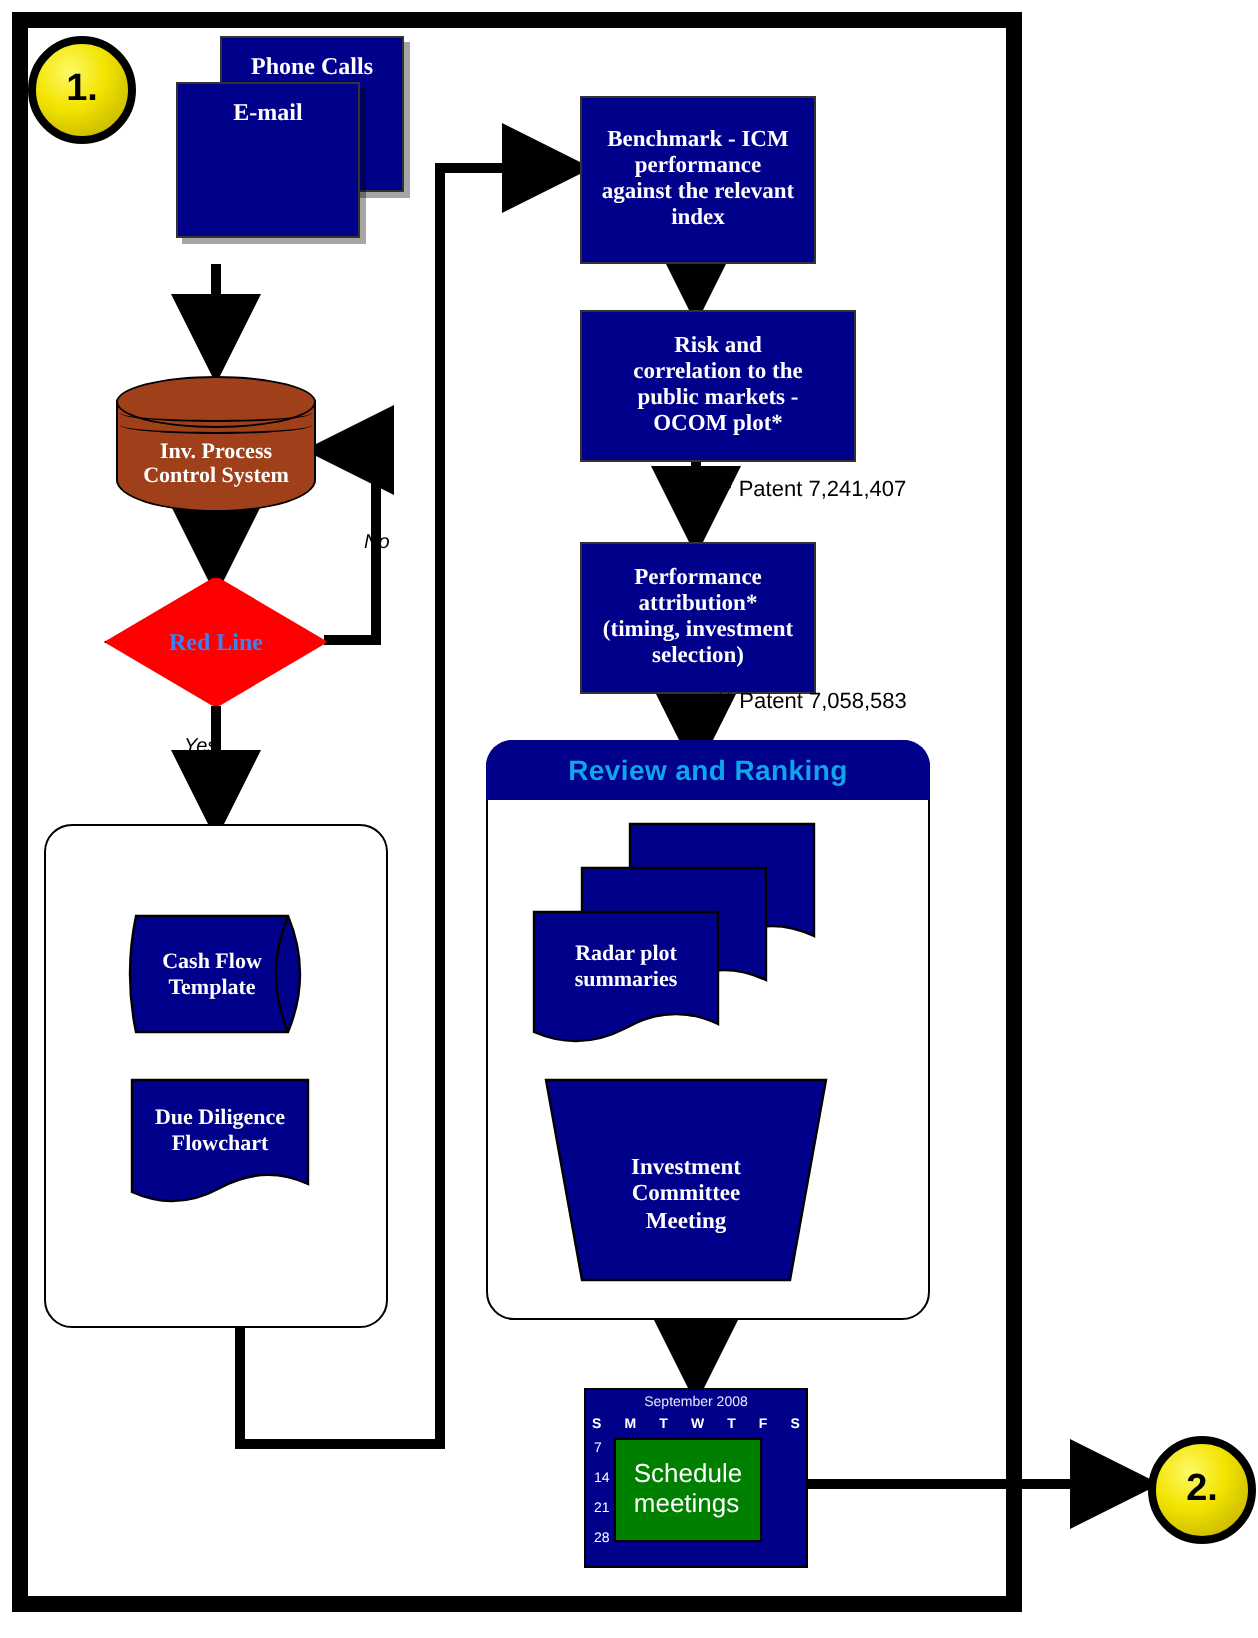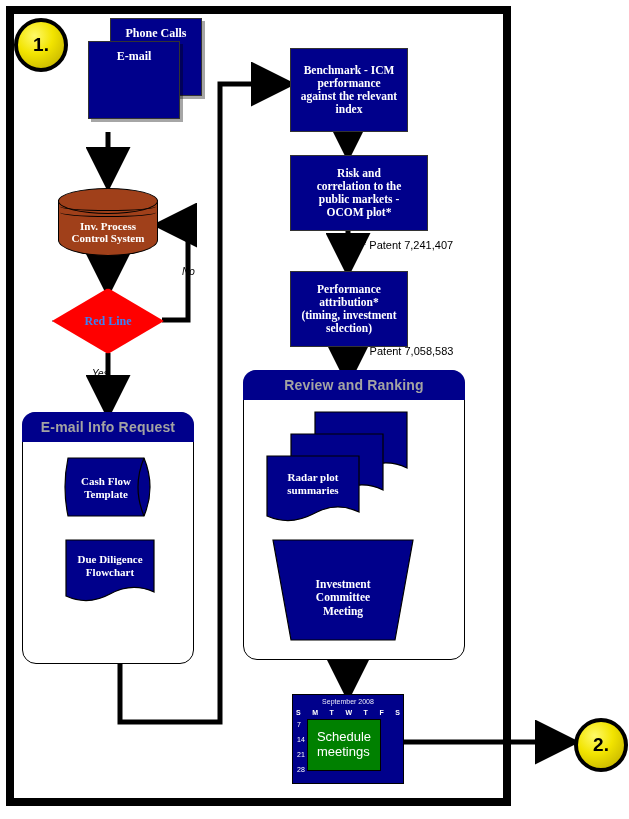--- a/index.html
+++ b/index.html
@@ -67,21 +67,21 @@
       text-align:center;line-height:1.2;white-space:pre-line;
       font-family:"Liberation Serif",serif;}
 
   
   .group{position:absolute;}
   .group .gbody{position:absolute;inset:0;border:1.5px solid #000;
       border-radius:14px;background:#ffffff;box-sizing:border-box;}
   .group .ghead{position:absolute;left:0;right:0;top:0;height:30px;
       background:#00008B;border-radius:13px 13px 0 0;
       display:flex;align-items:center;justify-content:center;
-      color:#a3a3a3;font-weight:bold;font-family:"Liberation Sans",sans-serif;
+      color:#0ea5e9;font-weight:bold;font-family:"Liberation Sans",sans-serif;
       letter-spacing:.2px;}
 
   
   .bullet{position:absolute;border-radius:50%;border:4px solid #000;
       background:radial-gradient(circle at 36% 30%,#FFF968 0%,#F2E400 42%,#B8A700 100%);
       display:flex;align-items:center;justify-content:center;
       font-family:"Liberation Sans",sans-serif;font-weight:bold;color:#000;}
 
   
   .cal{position:absolute;background:#00008B;border:1px solid #000;}
@@ -195,21 +195,20 @@
 attribution*
 (timing, investment
 selection)</span>
   </div>
 
   <div class="ann" style="left:362px;top:239px;">* Patent 7,241,407</div>
   <div class="ann" style="left:358px;top:345px;">** Patent 7,058,583</div>
 
   <div class="group" style="left:22px;top:412px;width:172px;height:252px;">
     <div class="gbody"></div>
-    <div class="ghead" style="font-size:14px;">E-mail Info Request</div>
 
     <div class="barrel" style="left:42px;top:44px;width:92px;height:62px;">
       <svg viewBox="0 0 92 62" preserveAspectRatio="none" xmlns="http://www.w3.org/2000/svg">
         <path d="M4,2 L80,2 Q92,31 80,60 L4,60 Q-2,31 4,2 Z" fill="#00008B" stroke="#000" stroke-width="1.2"></path>
         <path d="M80,2 Q68,31 80,60" fill="none" stroke="#000" stroke-width="1.2"></path>
       </svg>
       <div class="btxt" style="font-size:11px;">Cash Flow
 Template</div>
     </div>
 

